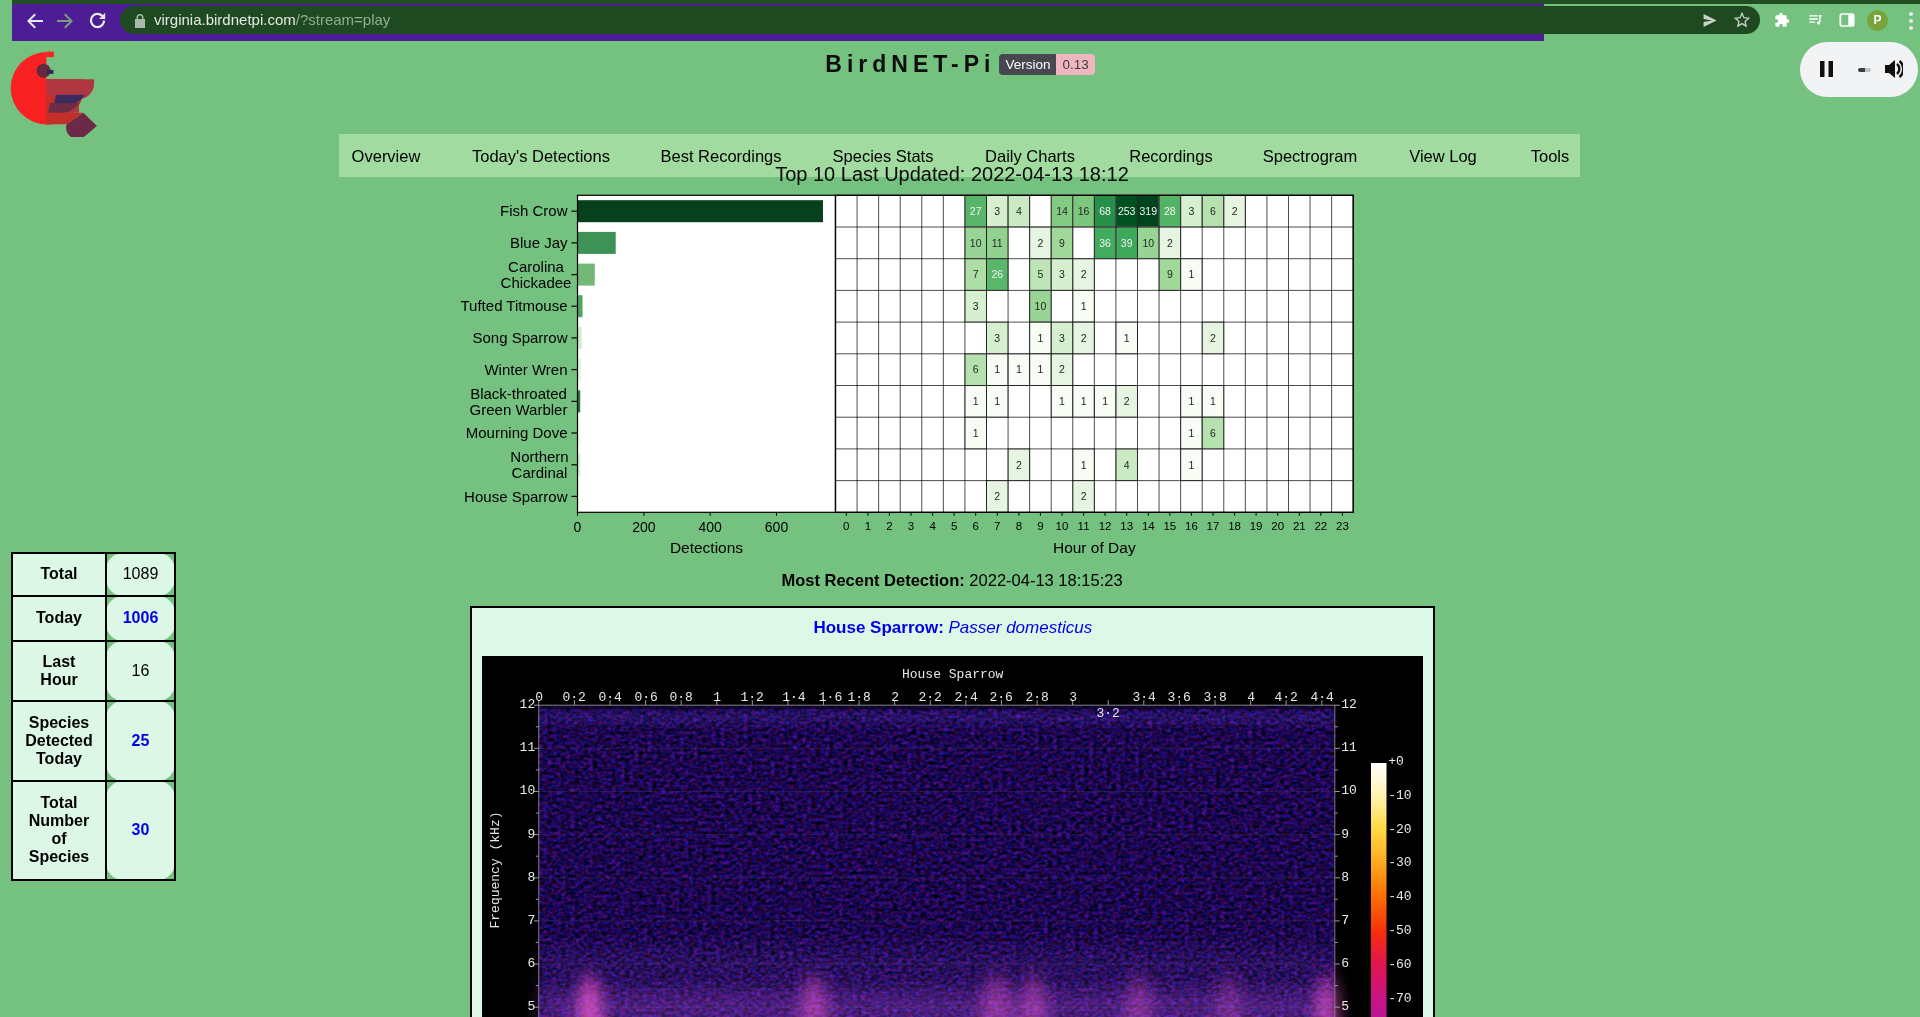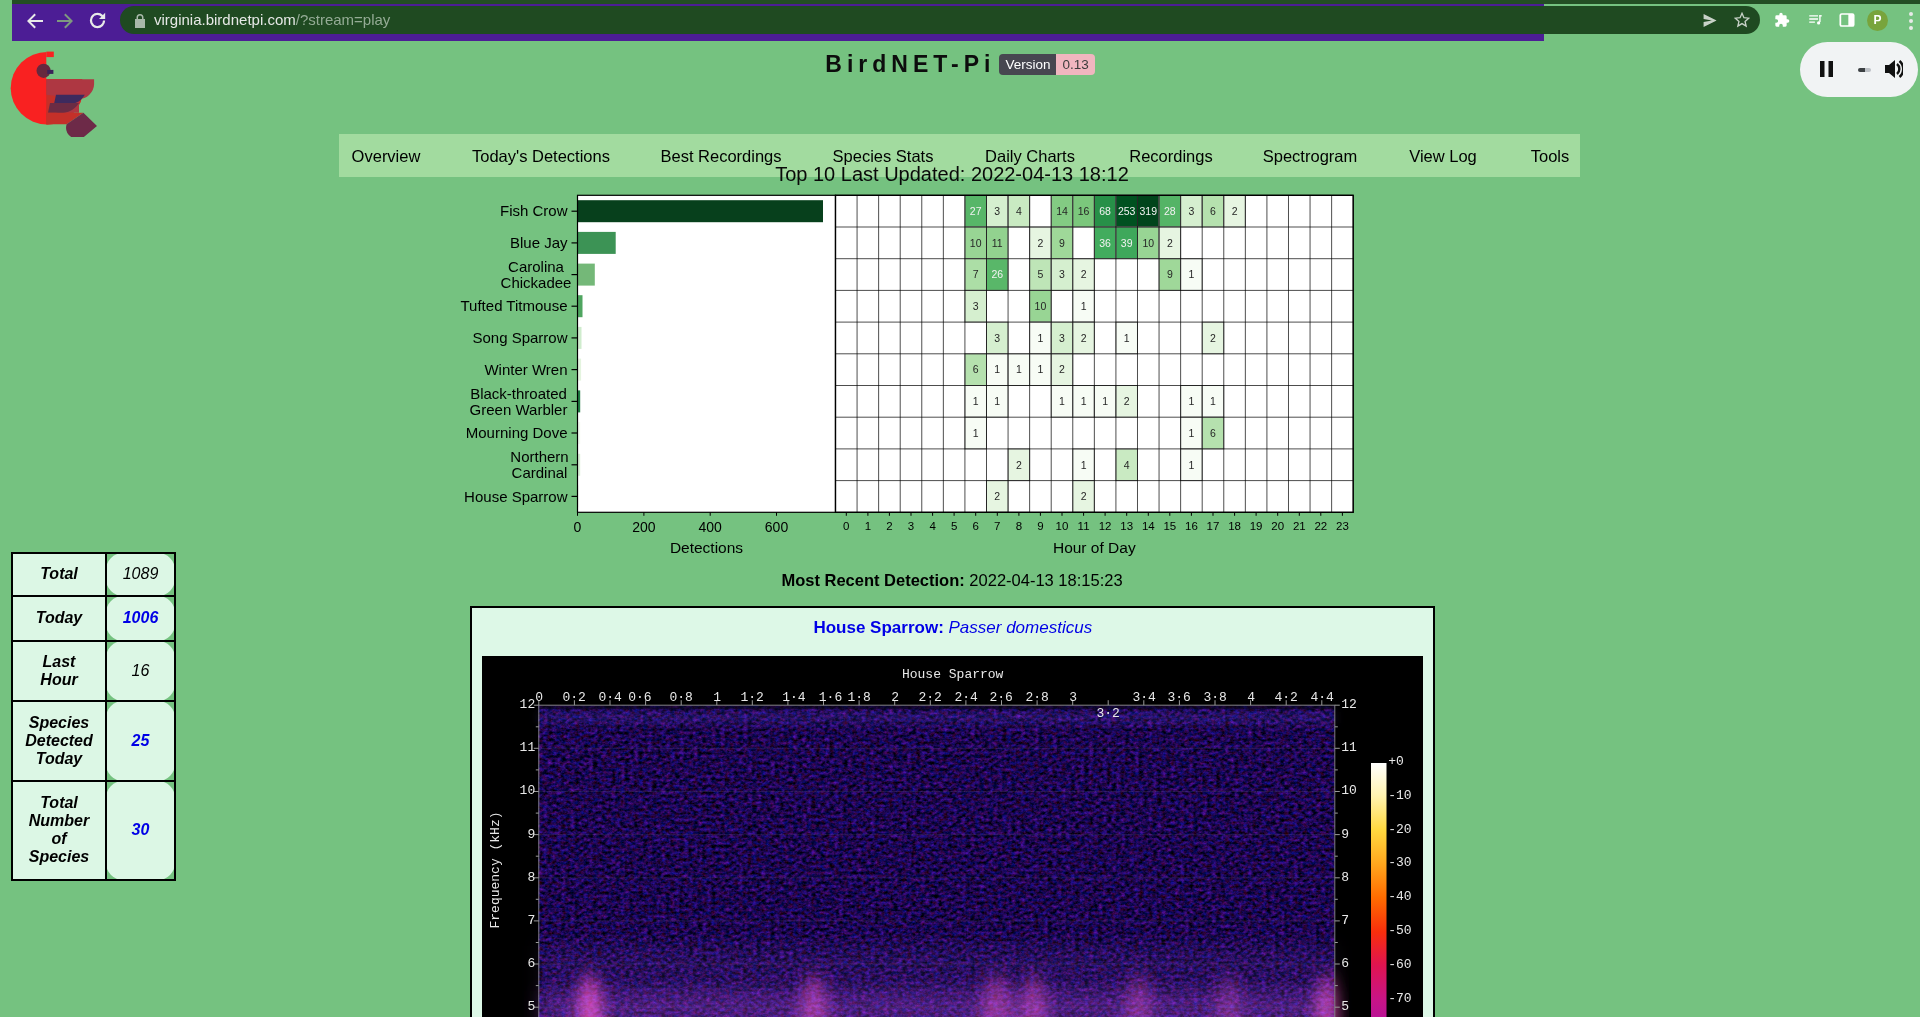--- a/index.html
+++ b/index.html
@@ -7,21 +7,21 @@
 .abs { position:absolute; }
 .smono { position:absolute; font-family:"Liberation Mono",monospace; font-size:13px; color:#e8e8e8; line-height:16px; }
 #chrome { position:absolute; left:12px; top:0; width:1532px; height:41px; background:#4c1d95; }
 #chrome .strip { position:absolute; left:0; top:0; width:1920px; height:4px; background:#234e24; }
 #urlpill { position:absolute; left:108px; top:5.5px; width:1640px; height:28px; border-radius:14px; background:#1f4a21; }
 #urltext { position:absolute; left:142px; top:11px; font-size:15px; color:#e6e8e6; white-space:pre; }
 #urltext span { color:#94ab95; }
 #navbar { position:absolute; left:339px; top:111px; width:1241px; height:43px; background:#a2db9f;margin-top:23px; }
 #navbar span { position:absolute; top:50%; transform:translate(-50%,-50%); font-size:16.5px; color:#000; white-space:nowrap; }
 #audio { position:absolute; left:1800px; top:42px; width:118px; height:55px; border-radius:27.5px; background:#f1f3f4; }
-#statstable { position:absolute; left:11px; top:552px; border-collapse:collapse;font-style:italic; }
+#statstable { position:absolute; left:11px; top:552px; border-collapse:collapse; }
 #statstable td { border:2px solid #000; background:#dcf7e5; text-align:center; vertical-align:middle; font-size:16px; color:#000; }
 #statstable td.l { font-weight:bold; width:94px; }
 #statstable td.v { width:69px;border-radius:17px; }
 #statstable td.blue, .blue { color:#0000e6 !important; font-weight:bold; }
 #detbox { position:absolute; left:470.3px; top:606.2px; width:965px; height:500px; border:2px solid #000; background:#ddf8e7; }
 #spectro { position:absolute; left:482.2px; top:655.8px; width:941px; height:420px; background:#000; }
 
 </style></head><body>
 <div id="chrome">
     <div class="strip"></div>
@@ -501,21 +501,21 @@
 <line x1="733.0" y1="44.2" x2="733.0" y2="49.2" stroke="#9a9a9a" stroke-width="1"></line>
 <line x1="768.6" y1="44.2" x2="768.6" y2="49.2" stroke="#9a9a9a" stroke-width="1"></line>
 <line x1="804.2" y1="44.2" x2="804.2" y2="49.2" stroke="#9a9a9a" stroke-width="1"></line>
 <line x1="839.8" y1="44.2" x2="839.8" y2="49.2" stroke="#9a9a9a" stroke-width="1"></line>
 <rect x="889" y="107" width="15.5" height="313" fill="url(#cbar)"></rect>
 </svg>
 <div class="smono" style="left:0;right:0;top:11px;text-align:center">House Sparrow</div>
 <div class="smono" style="left:39px;top:34px;width:36px;text-align:center">0</div>
 <div class="smono" style="left:74px;top:34px;width:36px;text-align:center">0·2</div>
 <div class="smono" style="left:110px;top:34px;width:36px;text-align:center">0·4</div>
-<div class="smono" style="left:146px;top:34px;width:36px;">0·6</div>
+<div class="smono" style="left:146px;top:34px;width:36px;text-align:center">0·6</div>
 <div class="smono" style="left:181px;top:34px;width:36px;text-align:center">0·8</div>
 <div class="smono" style="left:217px;top:34px;width:36px;text-align:center">1</div>
 <div class="smono" style="left:252px;top:34px;width:36px;text-align:center">1·2</div>
 <div class="smono" style="left:300px;top:34px;width:36px;text-align:left">1·4</div>
 <div class="smono" style="left:324px;top:34px;width:36px;text-align:right">1·6</div>
 <div class="smono" style="left:359px;top:34px;width:36px;text-align:center">1·8</div>
 <div class="smono" style="left:395px;top:34px;width:36px;text-align:center">2</div>
 <div class="smono" style="left:430px;top:34px;width:36px;text-align:center">2·2</div>
 <div class="smono" style="left:466px;top:34px;width:36px;text-align:center">2·4</div>
 <div class="smono" style="left:501px;top:34px;width:36px;text-align:center">2·6</div>

